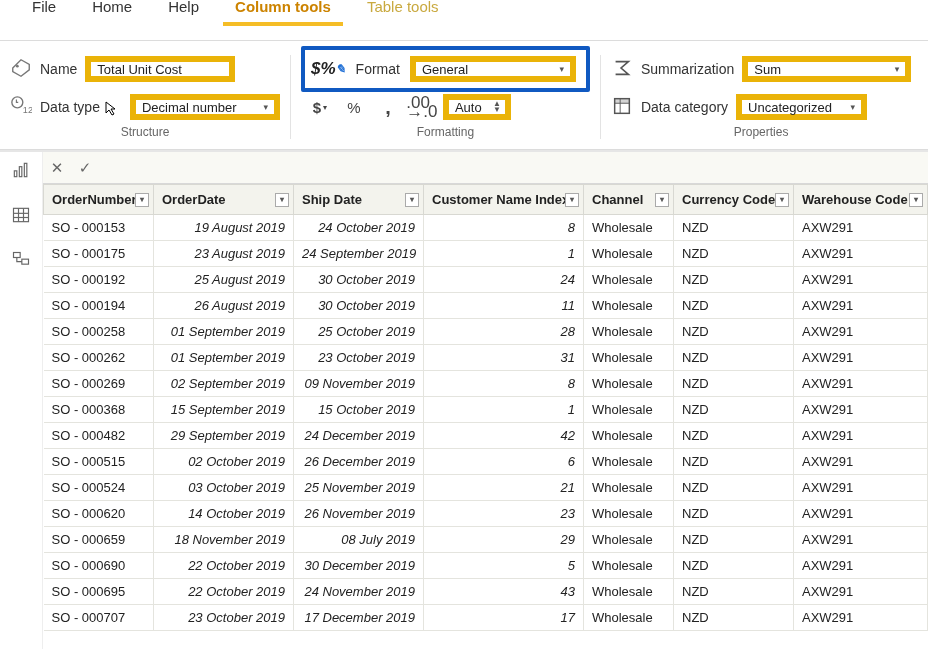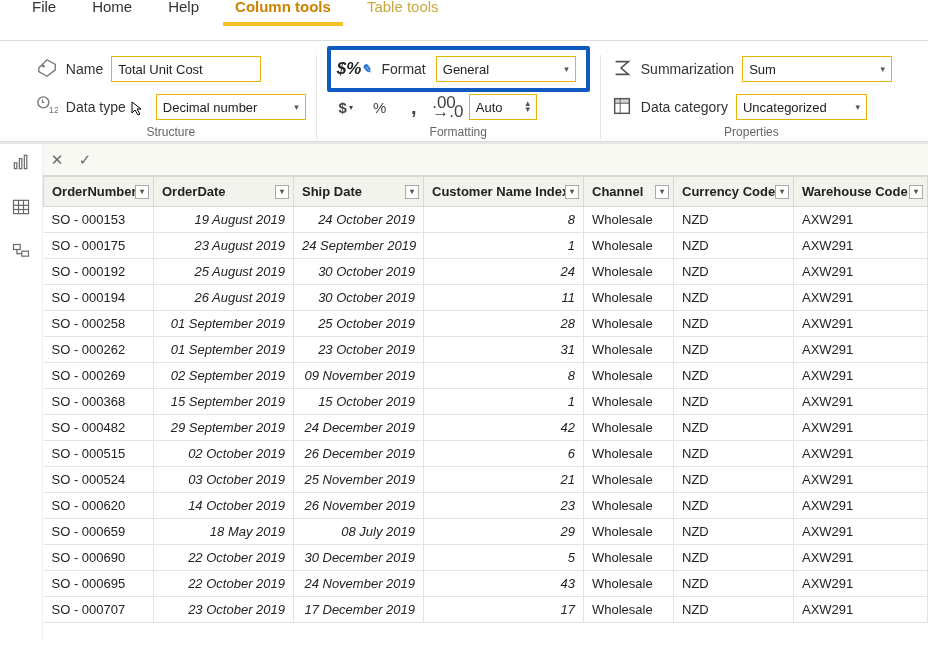--- a/index.html
+++ b/index.html
@@ -5,27 +5,27 @@
   * { box-sizing: border-box; font-family: "Segoe UI", Arial, sans-serif; }
   body { margin:0; width:928px; height:661px; background:#fff; color:#222; font-size:13px; overflow:hidden; }
   
   .menubar { display:flex; align-items:flex-end; height:40px; padding:15px 14px; }
   .menubar .item { padding:8px 18px 10px 18px; font-size:15px; cursor:pointer; color:#333; }
   .menubar .item.grey { color:#c9a93f; }
   .menubar .item.active { color:#cc8300; font-weight:600; position:relative; }
   .menubar .item.active::after { content:""; position:absolute; left:6px; right:6px; bottom:-1px; height:4px; background:#f5bd26; }
   .menuline { height:1px; background:#dcdcdc; margin-bottom:2px;}
   
-  .ribbon { display:flex; padding:12px 10px 2px 10px; background:#fff;justify-content:center; }
+  .ribbon { display:flex; padding:12px 10px 10px 10px; background:#fff; }
   .group { display:flex; flex-direction:column; align-items:center; }
   .group-body { display:flex; flex-direction:column; gap:10px; }
   .group-label { font-size:12px; color:#666; margin-top:4px; }
   .row { display:flex; align-items:center; gap:8px; height:28px; }
   .lbl { font-size:14px; color:#333; }
-  .input { height:26px; border:1px solid #eab308; background:#fff; padding:2px 22px 2px 6px; font-size:13px; position:relative; display:inline-flex; align-items:center; }
+  .input { height:26px; border:6px solid #eab308; background:#fff; padding:2px 22px 2px 6px; font-size:13px; position:relative; display:inline-flex; align-items:center; }
   .input .chev { position:absolute; right:6px; top:50%; transform:translateY(-50%); font-size:9px; color:#555; }
   .input .chev.ud { font-size:8px; line-height:6px; display:flex; flex-direction:column; right:4px;}
   .icon-btn { width:26px; height:26px; display:inline-flex; align-items:center; justify-content:center; font-size:15px; color:#444; }
   .sep-v { width:1px; background:#e3e3e3; align-self:stretch; margin:0 10px; }
   .hl-box { border:4px solid #1059c1; padding:6px 10px 6px 6px; display:flex; align-items:center; gap:10px; border-radius:2px;}
   .fmt-icon { font-weight:bold; font-style:italic; font-size:17px; color:#222; }
   .fmt-icon .pen { color:#1f6fd6; font-size:12px; position:relative; top:-1px;}
   svg.ico { width:22px; height:22px; }
   .ribline { height:2px; border-top:1px solid #dcdcdc; border-bottom:2px solid #e6e6e6; }
   
@@ -98,21 +98,21 @@
   </div>
 
   <div class="sep-v"></div>
 
   <div class="group">
     <div class="group-body">
       <div class="row">
         <div class="hl-box">
           <span class="fmt-icon">$%<span class="pen">✎</span></span>
           <span class="lbl">Format</span>
-          <span class="input" style="width:140px">
+          <span class="input" style="width:166px">
               <span>General</span>
               <span class="chev">▾</span>
             </span>
         </div>
       </div>
       <div class="row" style="padding-left:6px;">
         <span class="icon-btn">
             <b>$</b>
             <span style="font-size:8px;margin-left:2px;">▾</span>
           </span>
@@ -140,21 +140,21 @@
 
   <div class="group">
     <div class="group-body">
       <div class="row">
         <span>
           <svg class="ico" viewBox="0 0 24 24">
               <path d="M5 5 H19 L11 12 L19 19 H5" fill="none" stroke="#555" stroke-width="1.8"></path>
             </svg>
         </span>
         <span class="lbl">Summarization</span>
-        <span class="input" style="width:150px">
+        <span class="input" style="width:169px">
             <span>Sum</span>
             <span class="chev">▾</span>
           </span>
       </div>
       <div class="row">
         <span>
           <svg class="ico" viewBox="0 0 24 24">
               <rect x="4" y="4" width="16" height="16" fill="none" stroke="#555" stroke-width="1.6"></rect>
               <rect x="4" y="4" width="16" height="5" fill="#555" opacity="0.25"></rect>
               <line x1="4" y1="9" x2="20" y2="9" stroke="#555"></line>
@@ -327,21 +327,21 @@
               <td class="">SO - 000620</td>
               <td class="right italic">14 October 2019</td>
               <td class="right italic">26 November 2019</td>
               <td class="right italic">23</td>
               <td class="">Wholesale</td>
               <td class="">NZD</td>
               <td class="">AXW291</td>
             </tr>
             <tr>
               <td class="">SO - 000659</td>
-              <td class="right italic">18 May 2019</td>
+              <td class="right italic">18 November 2019</td>
               <td class="right italic">08 July 2019</td>
               <td class="right italic">29</td>
               <td class="">Wholesale</td>
               <td class="">NZD</td>
               <td class="">AXW291</td>
             </tr>
             <tr>
               <td class="">SO - 000690</td>
               <td class="right italic">22 October 2019</td>
               <td class="right italic">30 December 2019</td>

